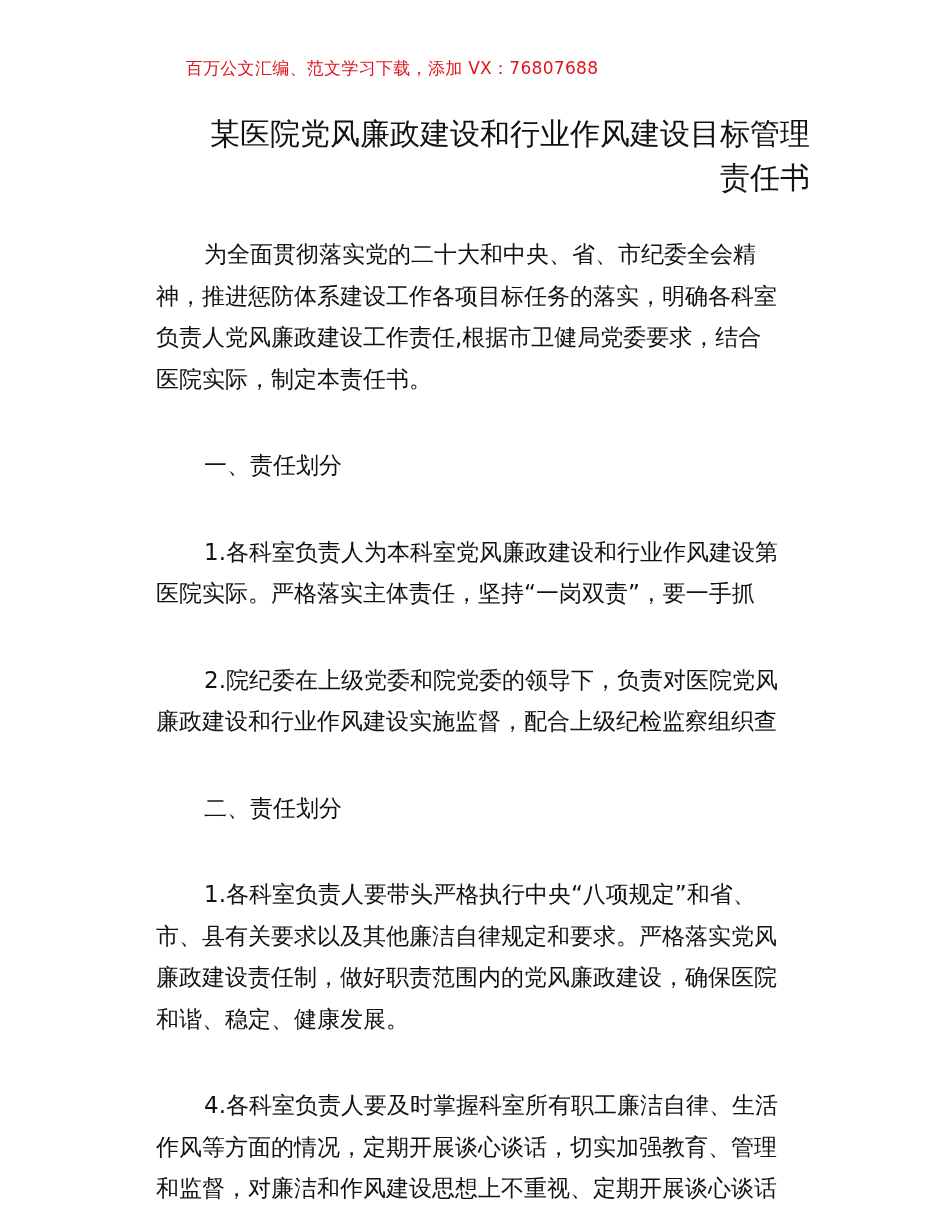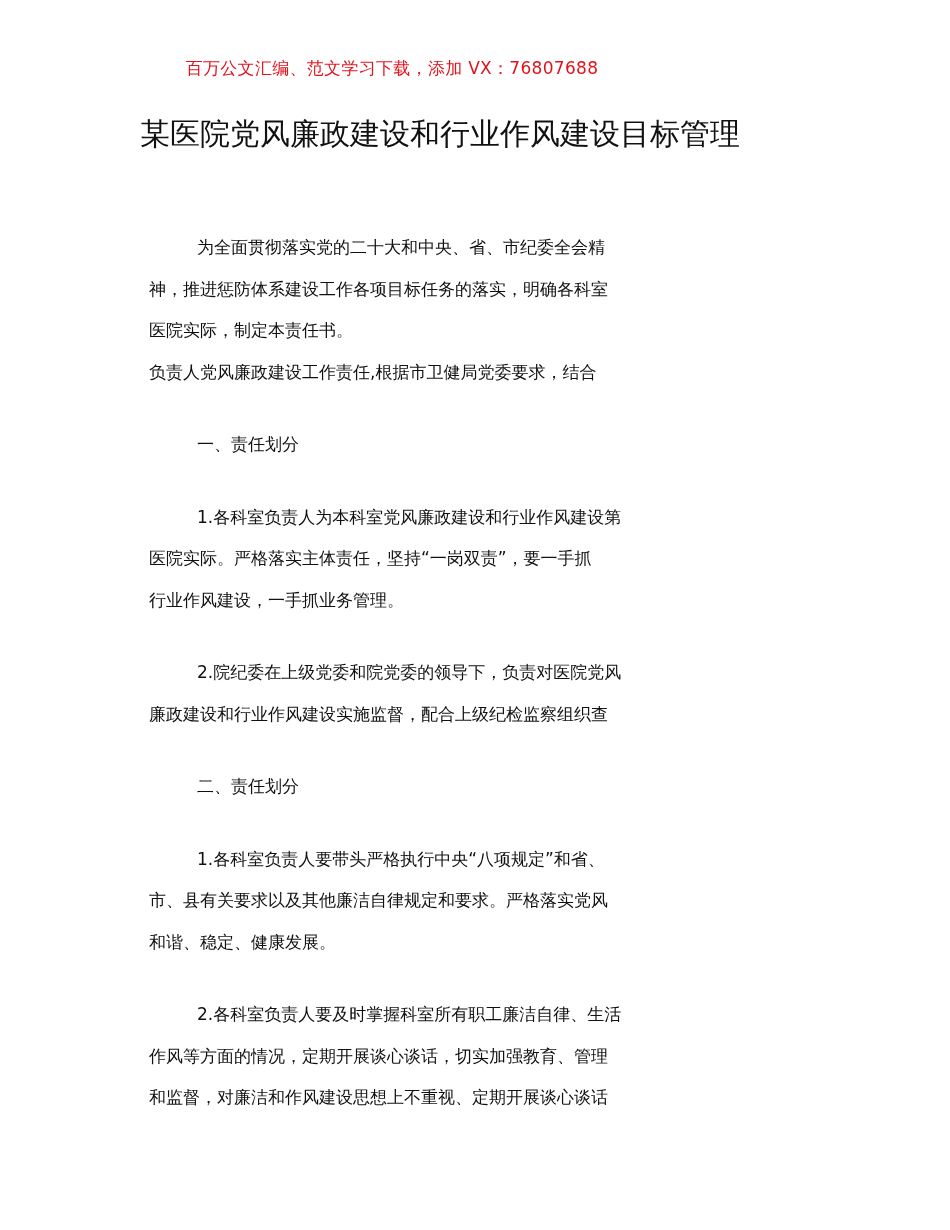--- a/index.html
+++ b/index.html
@@ -1,67 +1,68 @@
 <!DOCTYPE html>
 <html><head>
 <meta charset="utf-8">
 <style>
   html, body { margin: 0; padding: 0; background: #ffffff; }
   body { width: 950px; height: 1230px; position: relative; overflow: hidden;
          font-family: "DejaVu Sans", "Liberation Sans", sans-serif; color: #111111; }
   .banner { position: absolute; top: 57px; left: 0; width: 784px; text-align: center;
             color: #e0141e; font-size: 17px; letter-spacing: 0.3px; }
-  .title { position: absolute; top: 112px; left: 140px; width: 670px; text-align: left;
+  .title { position: absolute; top: 112px; left: 140px; width: 670px; text-align: right;
            font-size: 30px; line-height: 44px; color: #111111; }
   .body { position: absolute; top: 218px; left: 140px; width: 672px; }
-  .para { margin: 9px; font-size: 17px; line-height: 41.5px; text-align: justify; }
+  .para { margin: 16px; font-size: 23px; line-height: 41.5px; text-align: justify; }
   .indent { text-indent: 48px; }
   .gap { height: 13px; }
   .line { display: block; white-space: nowrap; }
 </style>
 </head>
 <body>
 
 <div class="banner">百万公文汇编、范文学习下载，添加 VX：76807688</div>
 
 <div class="title">
   <div>某医院党风廉政建设和行业作风建设目标管理</div>
+  <div>责任书</div>
 </div>
 
 <div class="body">
   <p class="para">
     <span class="line indent">为全面贯彻落实党的二十大和中央、省、市纪委全会精</span>
     <span class="line">神，推进惩防体系建设工作各项目标任务的落实，明确各科室</span>
+    <span class="line">负责人党风廉政建设工作责任,根据市卫健局党委要求，结合</span>
     <span class="line">医院实际，制定本责任书。</span>
-    <span class="line">负责人党风廉政建设工作责任,根据市卫健局党委要求，结合</span>
   </p>
   <div class="gap"></div>
   <p class="para">
     <span class="line indent">一、责任划分</span>
   </p>
   <div class="gap"></div>
   <p class="para">
     <span class="line indent">1.各科室负责人为本科室党风廉政建设和行业作风建设第</span>
     <span class="line">医院实际。严格落实主体责任，坚持“一岗双责”，要一手抓</span>
-    <span class="line">行业作风建设，一手抓业务管理。</span>
   </p>
   <div class="gap"></div>
   <p class="para">
     <span class="line indent">2.院纪委在上级党委和院党委的领导下，负责对医院党风</span>
     <span class="line">廉政建设和行业作风建设实施监督，配合上级纪检监察组织查</span>
   </p>
   <div class="gap"></div>
   <p class="para">
     <span class="line indent">二、责任划分</span>
   </p>
   <div class="gap"></div>
   <p class="para">
     <span class="line indent">1.各科室负责人要带头严格执行中央“八项规定”和省、</span>
     <span class="line">市、县有关要求以及其他廉洁自律规定和要求。严格落实党风</span>
+    <span class="line">廉政建设责任制，做好职责范围内的党风廉政建设，确保医院</span>
     <span class="line">和谐、稳定、健康发展。</span>
   </p>
   <div class="gap"></div>
   <p class="para">
-    <span class="line indent">2.各科室负责人要及时掌握科室所有职工廉洁自律、生活</span>
+    <span class="line indent">4.各科室负责人要及时掌握科室所有职工廉洁自律、生活</span>
     <span class="line">作风等方面的情况，定期开展谈心谈话，切实加强教育、管理</span>
     <span class="line">和监督，对廉洁和作风建设思想上不重视、定期开展谈心谈话</span>
   </p>
 </div>
 
 </body></html>

